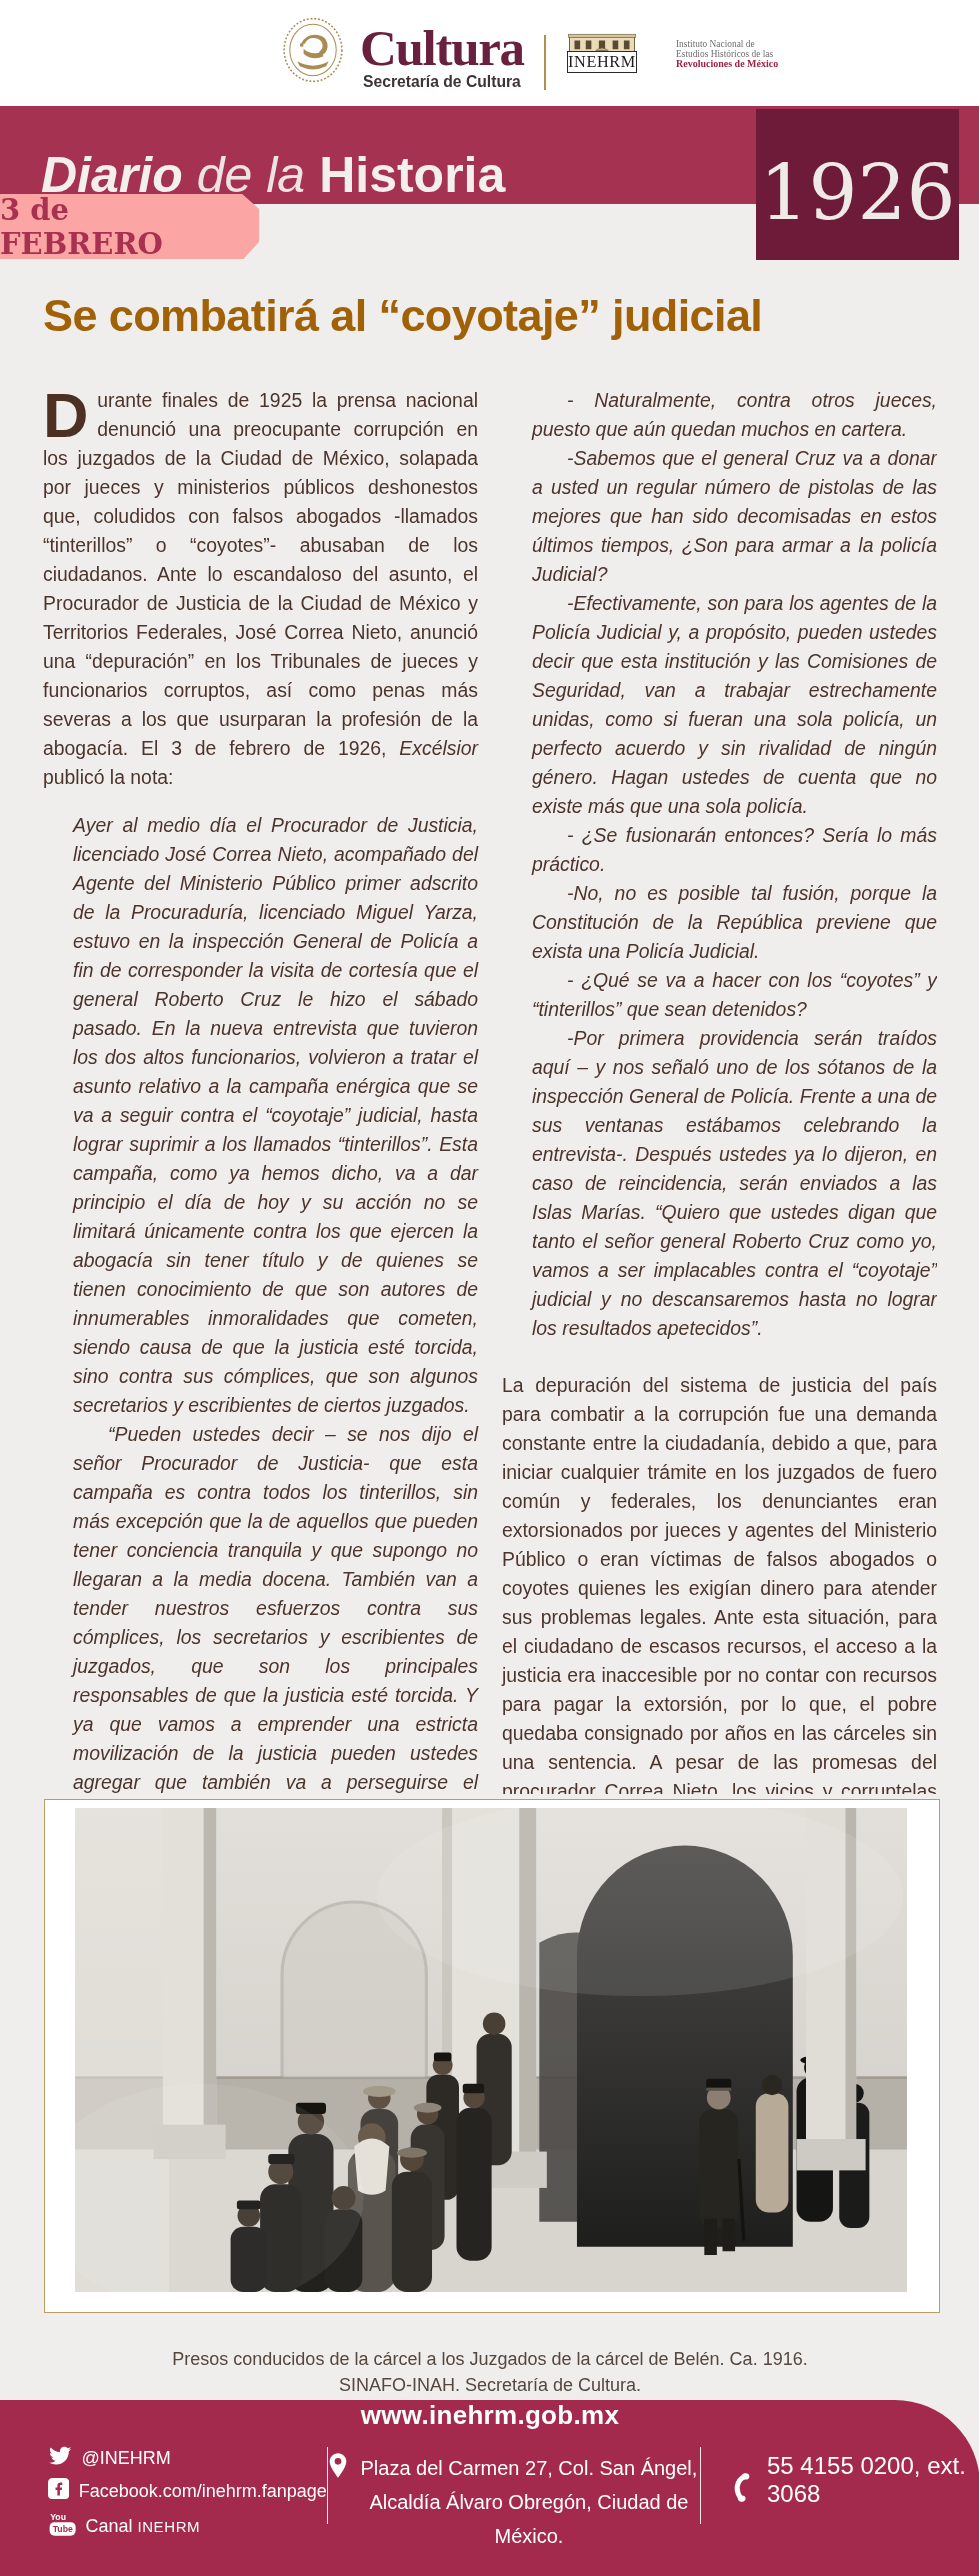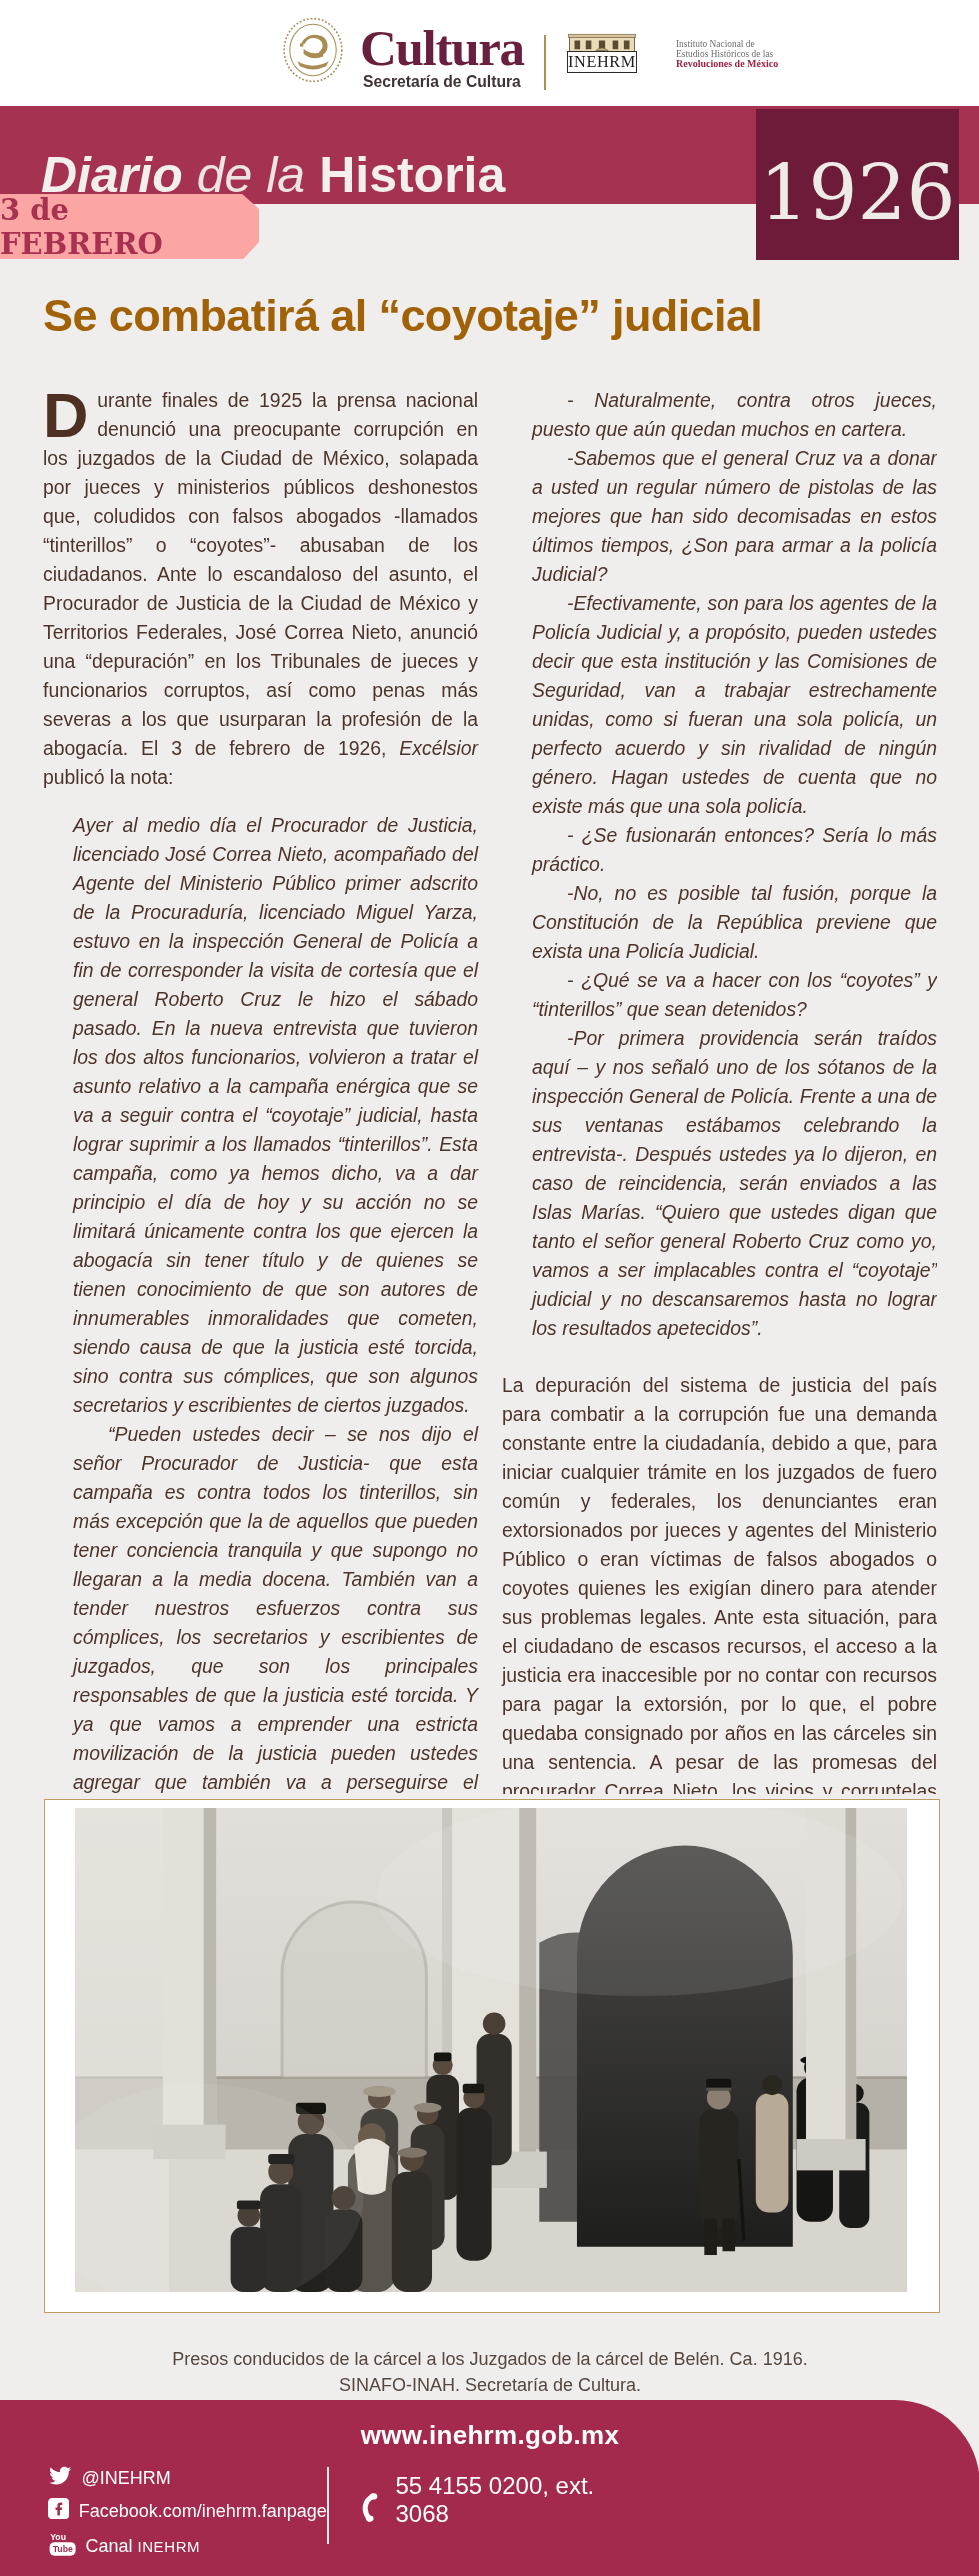--- a/index.html
+++ b/index.html
@@ -53,21 +53,21 @@
   .quote { font-style:italic; margin-left:30px; margin-top:19px; }
   .quote p.indent { text-indent:35px; }
   .closing { margin-top:28px; }
   
   .photo-frame { margin:5px 40px 0 44px; width:896px; height:514px;
     border:1.9px solid #BE9B60; background:#ffffff; padding:7.5px 30px 19px 30px; }
   .photo-frame svg { display:block; width:832px; height:484px; }
   .caption { margin-top:33px; text-align:center; font-size:18px; line-height:26px; color:#55463E; }
   
   .footer { position:absolute; left:0; bottom:0; width:980px; height:176px;
-    background:#A32A4D; border-top-right-radius:85px; color:#ffffff; padding-top:20px; }
+    background:#A32A4D; border-top-right-radius:85px; color:#ffffff; }
   .site { text-align:center; font-size:26px; font-weight:bold; letter-spacing:0.3px; }
   .footer-cols { display:flex; margin-top:15px; align-items:flex-start; }
   .social { flex:0 0 265px; padding-left:48px; display:flex; flex-direction:column; gap:7px; }
   .social-row { display:flex; align-items:center; gap:9.4px; font-size:18px; }
   .caps-small { font-size:15px; letter-spacing:0.6px; }
   .vdiv { flex:0 0 1.3px; height:77px; background:rgba(255,255,255,.9); margin-top:1.3px; }
   .address { flex:1 1 auto; display:flex; justify-content:center; gap:10px; padding-top:5px; }
   .address .lines { font-size:20px; line-height:34px; text-align:center; }
   .phone { flex:0 0 279px; display:flex; gap:17px; padding-left:30px; padding-top:6.3px;
     font-size:24px; align-items:flex-end; }
@@ -280,20 +280,32 @@
           <svg width="28" height="26" viewBox="0 0 44 42" style="font-size:29px">
             <text x="3" y="14" fill="#fff" font-family="Liberation Sans, sans-serif" font-size="14" font-weight="bold">You</text>
             <rect x="2" y="18" width="42" height="22" rx="8" fill="#fff"></rect>
             <text x="7" y="34" fill="#A32A4D" font-family="Liberation Sans, sans-serif" font-size="14" font-weight="bold">Tube</text>
           </svg>
         </span>
         <span><span>Canal </span><span class="caps-small">INEHRM</span></span>
       </div>
     </div>
     <div class="vdiv"></div>
+    <div class="address">
+      <span>
+        <svg width="20" height="29" viewBox="0 0 36 48">
+            <path fill="#fff" d="M18 2C9.7 2 3 8.7 3 17c0 11 15 29 15 29s15-18 15-29C33 8.7 26.3 2 18 2z"></path>
+            <circle cx="18" cy="16.5" r="6" fill="#A32A4D"></circle>
+          </svg>
+      </span>
+      <div class="lines">
+        <div>Plaza del Carmen 27, Col. San Ángel,</div>
+        <div>Alcaldía Álvaro Obregón, Ciudad de México.</div>
+      </div>
+    </div>
     <div class="vdiv"></div>
     <div class="phone">
       <span>
         <svg width="19" height="29" viewBox="0 0 30 46">
             <path d="M22 5 C8 12 6 28 16 41" fill="none" stroke="#fff" stroke-width="8" stroke-linecap="round"></path>
             <ellipse cx="23" cy="5.5" rx="6" ry="5" fill="#fff"></ellipse>
             <ellipse cx="17" cy="40.5" rx="6" ry="5" fill="#fff"></ellipse>
           </svg>
       </span>
       <span>55 4155 0200, ext. 3068</span>

